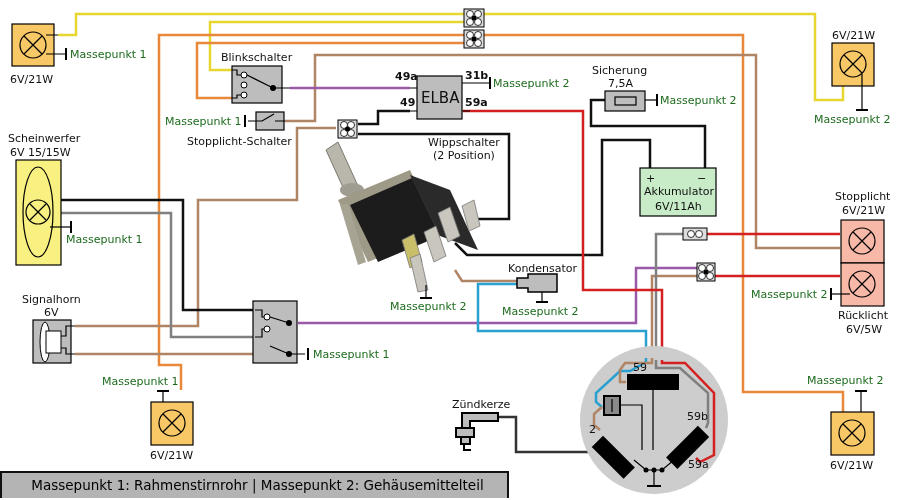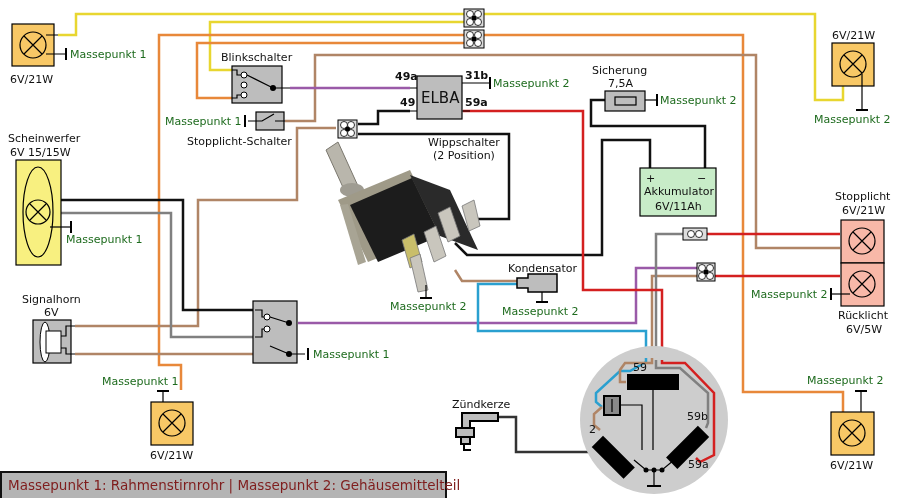--- a/index.html
+++ b/index.html
@@ -4,21 +4,21 @@
 <style>
   html, body { margin: 0; padding: 0; background: #ffffff; }
   body { width: 900px; height: 500px; position: relative; overflow: hidden; font-family: "DejaVu Sans", sans-serif; }
   #diagram { position: absolute; left: 0; top: 0; width: 900px; height: 500px; }
   .lbl { font-family: "DejaVu Sans", sans-serif; font-size: 11px; fill: #111; }
   .lbl-g { font-family: "DejaVu Sans", sans-serif; font-size: 11px; fill: #1e6b1e; }
   .lbl-b { font-family: "DejaVu Sans", sans-serif; font-size: 11px; font-weight: bold; fill: #111; }
   .elba-t { font-family: "DejaVu Sans", sans-serif; font-size: 15px; fill: #111; }
   .w { fill: none; stroke-width: 2.5; stroke-linejoin: miter; }
   .thin { fill: none; stroke: #000; stroke-width: 1.2; }
-  #status-bar { position: absolute; left: 0; top: 471px; width: 447px; height: 27px; background: #b4b4b4; border: 2px solid #111; border-bottom: none; box-sizing: border-box; font-family: "DejaVu Sans", sans-serif; font-size: 13.5px; color: #7f1d1d; line-height: 25px; padding-left: 6px; white-space: nowrap; text-align: center; }
+  #status-bar { position: absolute; left: 0; top: 471px; width: 509px; height: 27px; background: #b4b4b4; border: 2px solid #111; border-bottom: none; box-sizing: border-box; font-family: "DejaVu Sans", sans-serif; font-size: 13.5px; color: #000000; line-height: 25px; padding-left: 6px; white-space: nowrap; text-align: center; }
 </style>
 </head>
 <body>
 
 <svg id="diagram" viewBox="0 0 900 500" xmlns="http://www.w3.org/2000/svg">
 
   <g>
 
     <path class="w" stroke="#e8d630" d="M58,35 H76 V14 H468"></path>
     <path class="w" stroke="#e8d630" d="M484,14 H815 V100 H843 V85"></path>

